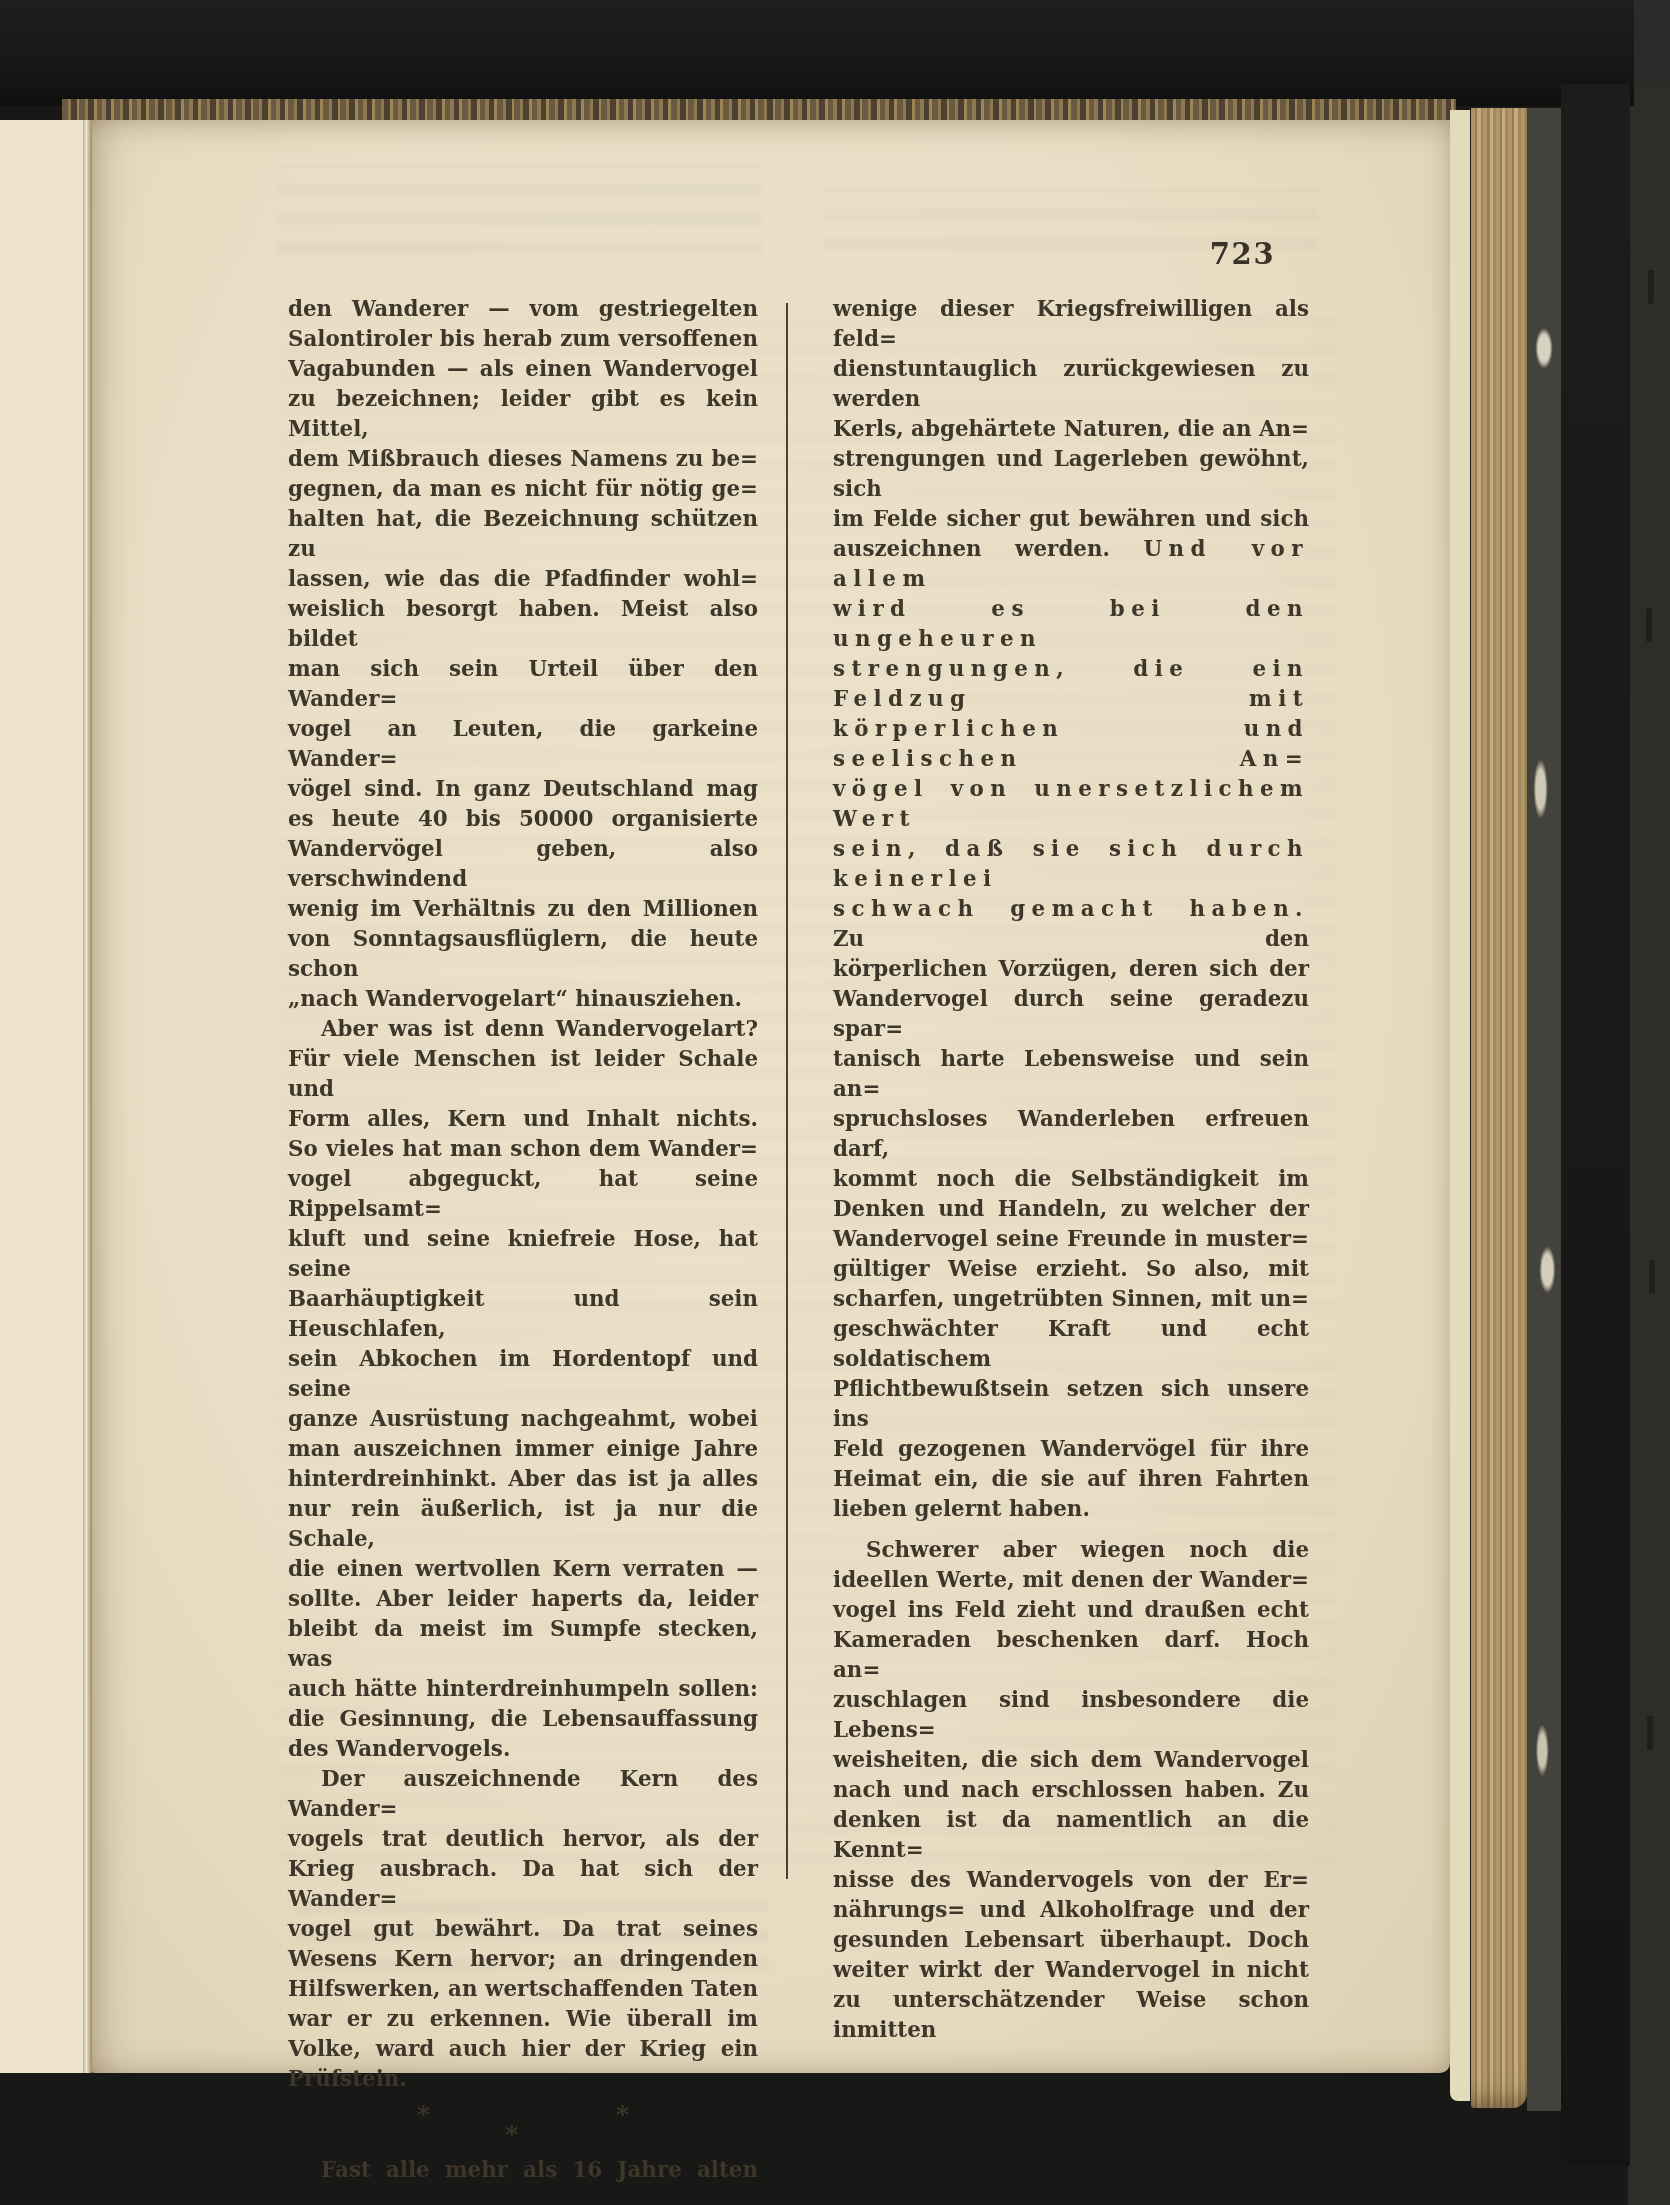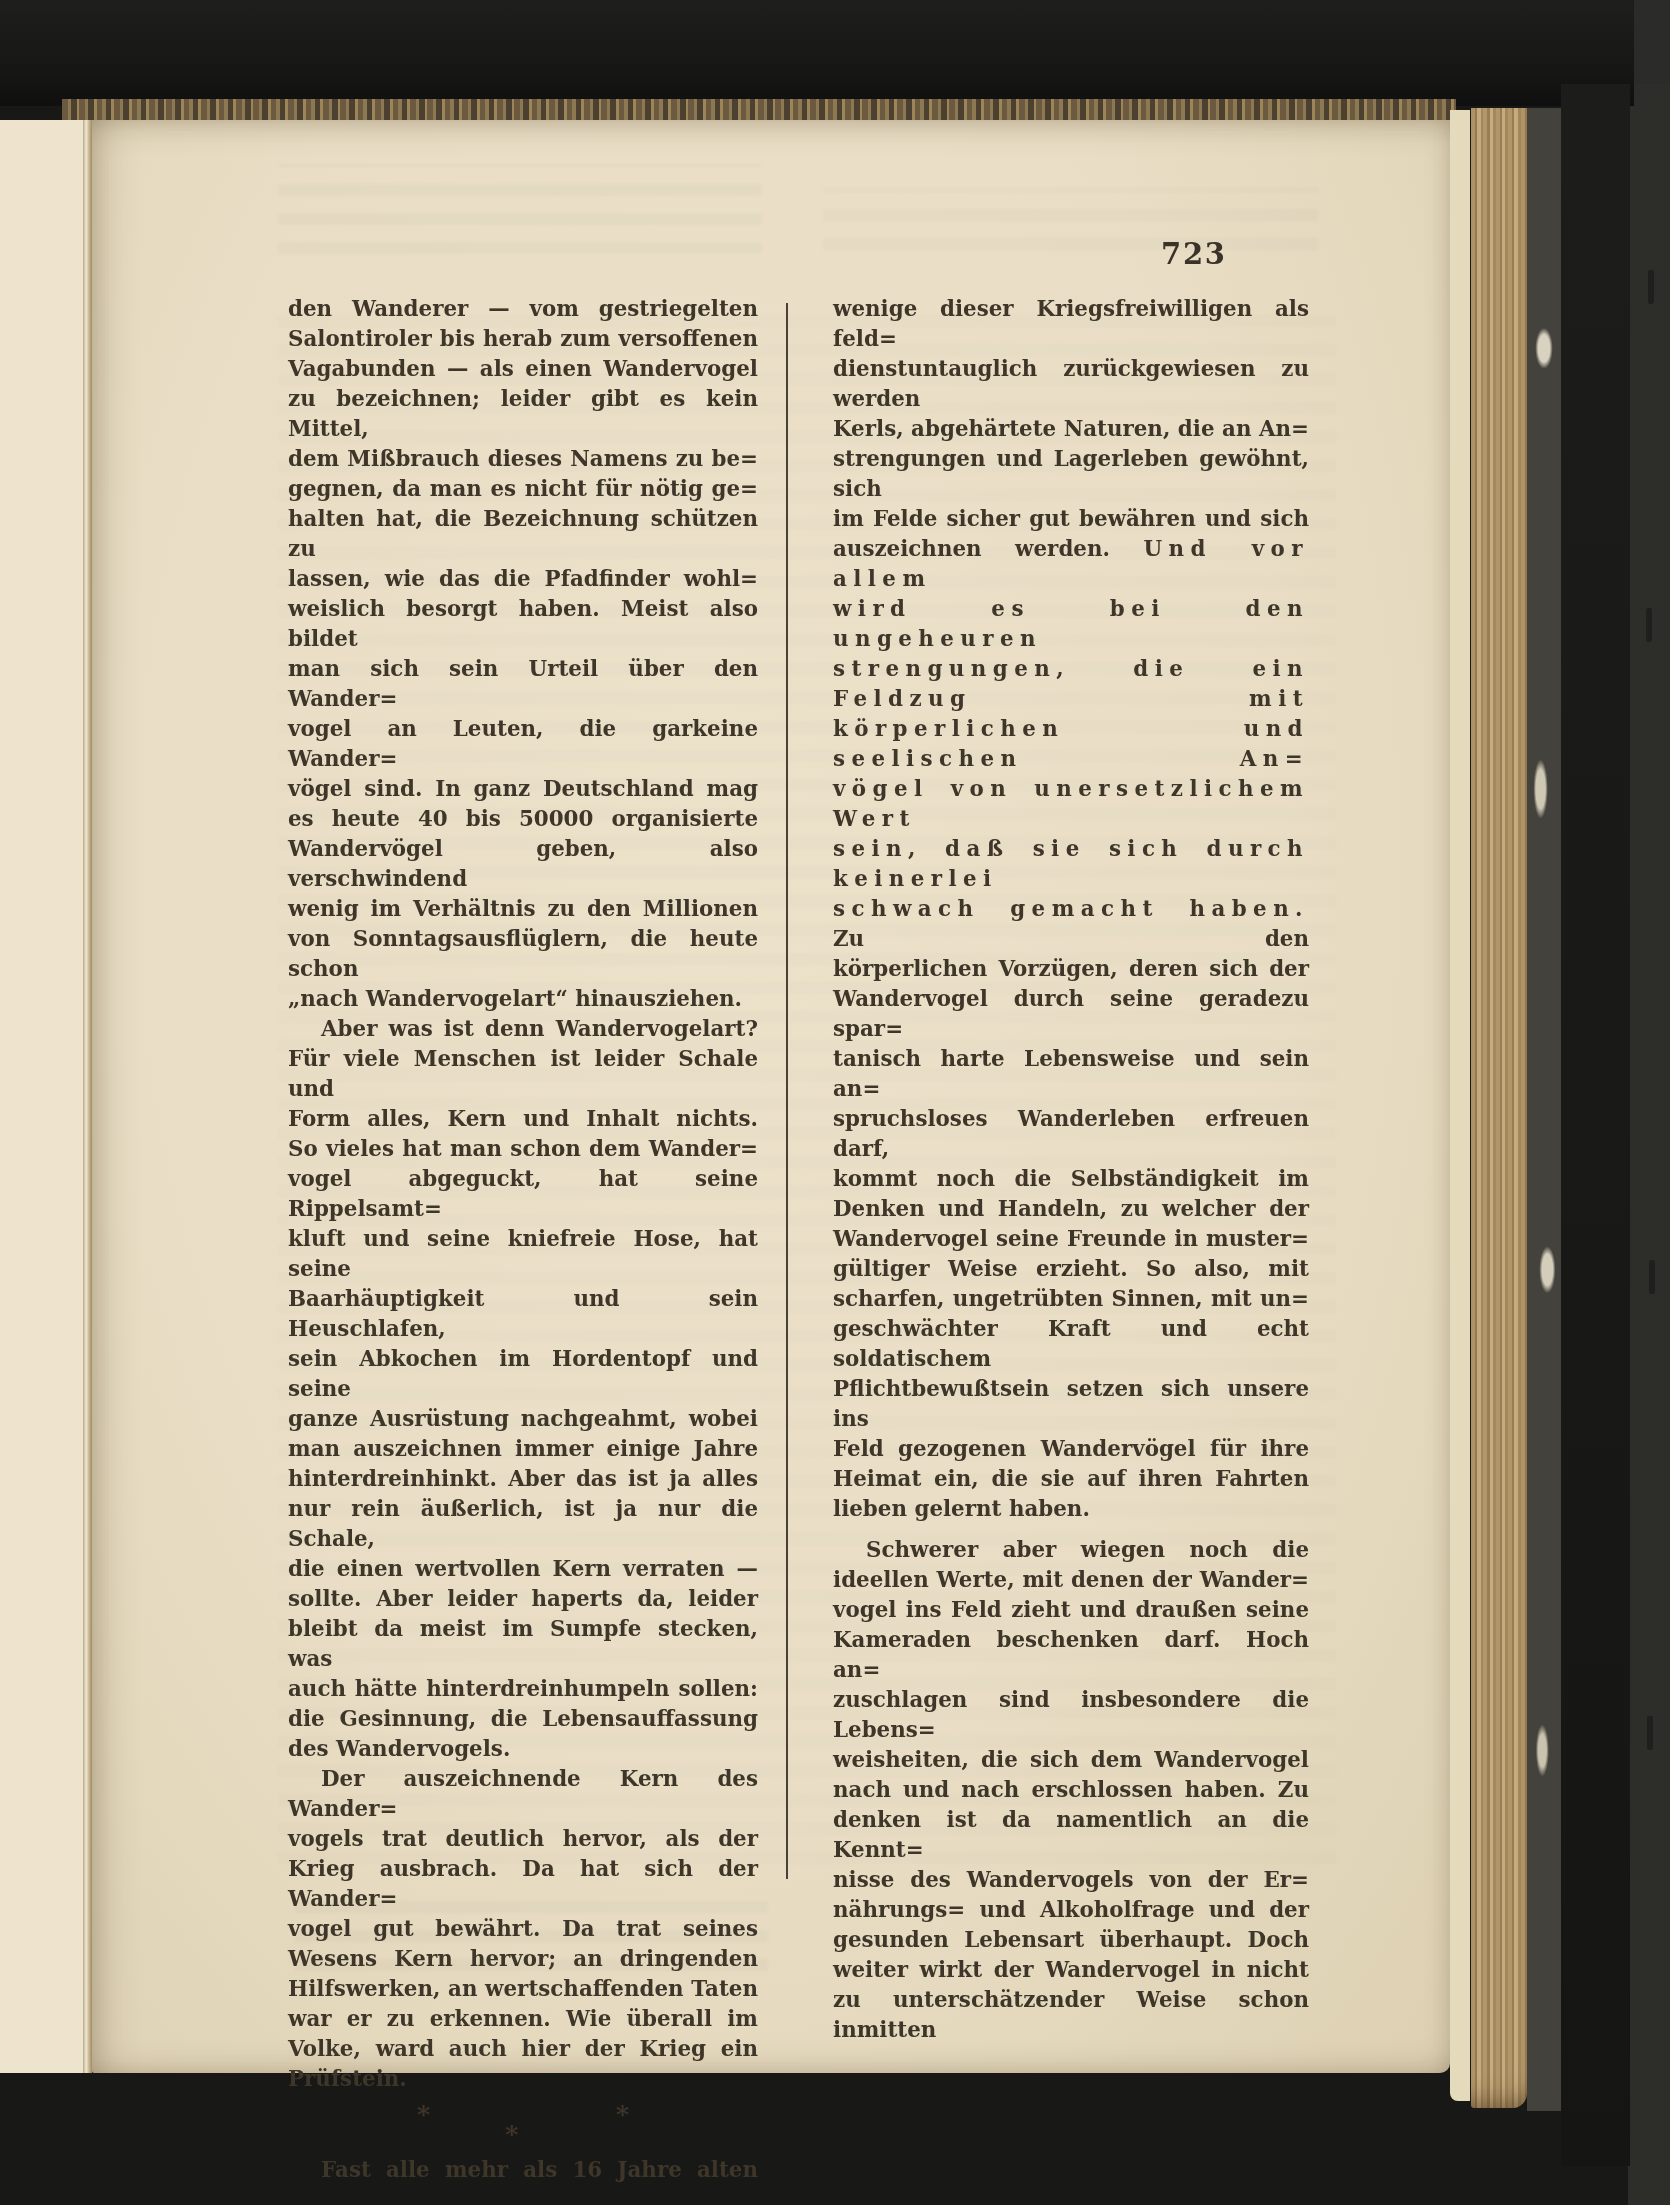--- a/index.html
+++ b/index.html
@@ -26,21 +26,21 @@
      box-shadow:inset 26px 0 39px -19px rgba(94,74,46,.30), inset 0 19px 34px -19px rgba(94,74,46,.32),
                 inset -14.6px 0 28px -17px rgba(94,74,46,.22), inset 0 -17px 34px -19px rgba(94,74,46,.25);
      border-radius:0 0 10px 2.3px;}
   
   .ghost{position:absolute;filter:blur(1.7px);opacity:.12;pointer-events:none;
      background:repeating-linear-gradient(0deg,transparent 0 17px,rgba(103,118,112,.45) 17px 29px);}
   .ghost.g1{left:186px;top:44px;width:484px;height:107px;opacity:.10;}
   .ghost.g2{left:731px;top:68px;width:495px;height:79px;opacity:.09;}
   .ghost.g3{left:186px;top:180px;width:1058px;height:1581px;opacity:.055;}
   .ghost.g4{left:203px;top:1778px;width:473px;height:90px;opacity:.10;}
-  .pagenum{position:absolute;left:1069px;top:117px;width:163px;text-align:left;
+  .pagenum{position:absolute;left:1069px;top:117px;width:163px;text-align:center;
      font-size:29px;font-weight:700;color:#3b332a;letter-spacing:1.7px;}
   .col{position:absolute;top:174px;color:var(--ink,#3f362a);font-size:21.4px;line-height:30px;
        font-weight:700;}
   .col.left{left:196px;width:470px;}
   .col.right{left:741px;width:476px;}
   .colrule{position:absolute;left:694px;top:183px;width:1.7px;height:1576px;background:#4a4136;}
   .line{text-align:justify;text-align-last:justify;}
   .line.lastline{text-align-last:left;}
   .line.firstline{text-indent:33px;}
   .para.gap{margin-top:10.7px;}
@@ -175,21 +175,21 @@
           <div class="line"><span>scharfen, ungetrübten Sinnen, mit un=</span></div>
           <div class="line"><span>geschwächter Kraft und echt soldatischem</span></div>
           <div class="line"><span>Pflichtbewußtsein setzen sich unsere ins</span></div>
           <div class="line"><span>Feld gezogenen Wandervögel für ihre</span></div>
           <div class="line"><span>Heimat ein, die sie auf ihren Fahrten</span></div>
           <div class="line lastline"><span>lieben gelernt haben.</span></div>
         </div>
         <div class="para gap">
           <div class="line firstline"><span>Schwerer aber wiegen noch die</span></div>
           <div class="line"><span>ideellen Werte, mit denen der Wander=</span></div>
-          <div class="line"><span>vogel ins Feld zieht und draußen seine</span></div>
+          <div class="line"><span>vogel ins Feld zieht und draußen echt</span></div>
           <div class="line"><span>Kameraden beschenken darf. Hoch an=</span></div>
           <div class="line"><span>zuschlagen sind insbesondere die Lebens=</span></div>
           <div class="line"><span>weisheiten, die sich dem Wandervogel</span></div>
           <div class="line"><span>nach und nach erschlossen haben. Zu</span></div>
           <div class="line"><span>denken ist da namentlich an die Kennt=</span></div>
           <div class="line"><span>nisse des Wandervogels von der Er=</span></div>
           <div class="line"><span>nährungs= und Alkoholfrage und der</span></div>
           <div class="line"><span>gesunden Lebensart überhaupt. Doch</span></div>
           <div class="line"><span>weiter wirkt der Wandervogel in nicht</span></div>
           <div class="line"><span>zu unterschätzender Weise schon inmitten</span></div>

